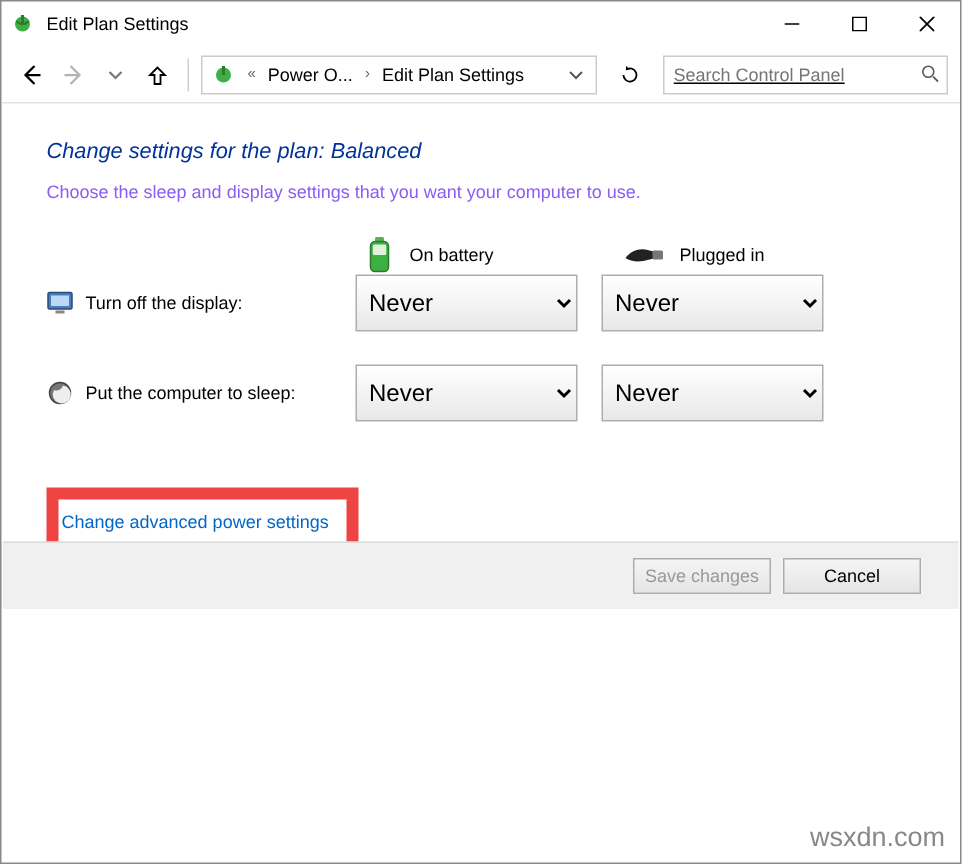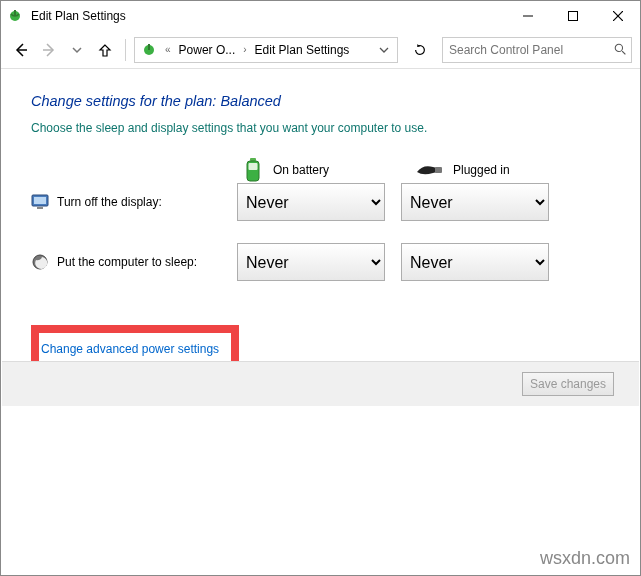--- a/index.html
+++ b/index.html
@@ -16,27 +16,27 @@
   .navbtn.enabled { color: #333; }
   .sep-v { width: 1px; height: 22px; background: #d0d0d0; margin: 0 4px; }
   .upbtn { color: #333; }
   .addressbar { flex: 1; display: flex; align-items: center; border: 1px solid #ccc; height: 26px; padding: 0 2px; }
   .addressbar .crumb-icon { width: 16px; height: 16px; margin: 0 4px; display: inline-flex; }
   .addressbar .crumb { font-size: 12px; padding: 0 4px; white-space: nowrap; }
   .addressbar .chev { font-size: 10px; color: #666; padding: 0 4px; }
   .addressbar .flex-spacer { flex: 1; }
   .dd { width: 22px; height: 24px; display: flex; align-items: center; justify-content: center; color: #555; font-size: 10px; }
   .refresh { width: 24px; height: 24px; display: flex; align-items: center; justify-content: center; color: #333; margin: 0 6px; font-size: 14px; }
-  .searchbox { width: 190px; border: 1px solid #ccc; height: 26px; display: flex; align-items: center; padding: 0 4px; }
+  .searchbox { width: 190px; border: 1px solid #ccc; height: 26px; display: flex; align-items: center; padding: 0 4px; text-decoration: underline; }
   .searchbox input { border: none; outline: none; font-size: 12px; width: 100%; color: #666; }
   .searchbox .sicon { color: #555; font-size: 13px; margin-left: 4px; }
   
   .content { padding: 24px 14px 0 30px; }
   .heading { color: #003399; font-size: 14.5px; margin-bottom: 12px; font-style: italic; }
-  .subtext { font-size: 12px; color: #0f766e; margin-bottom: 22px; }
+  .subtext { font-size: 12px; color: #8b5cf6; margin-bottom: 22px; }
   .cols { display: flex; align-items: center; margin-bottom: 0; }
   .cols .lbl { width: 212px; }
   .col-head { display: flex; align-items: center; gap: 10px; font-size: 12px; }
   .col-head .col1 { width: 162px; display: flex; align-items: center; gap: 10px; }
   .col-head .col2 { display: flex; align-items: center; gap: 10px; }
   .row { display: flex; align-items: center; margin-bottom: 22px; }
   .row .opt-icon { width: 18px; height: 18px; margin-right: 8px; }
   .row .opt-label { font-size: 12px; width: 180px; }
   select.ddl { width: 148px; height: 38px; font-size: 16px; border: 1px solid #adadad; background: linear-gradient(#fff,#e8e8e8); padding: 0 4px; margin-right: 16px; }
   
@@ -202,15 +202,16 @@
 
   <div class="link-highlight">
     <span class="link" style="margin-bottom:0">Change advanced power settings</span>
   </div>
   <br>
   <span class="link">Restore default settings for this plan</span>
 </div>
 
 <div class="footer">
   <button disabled="">Save changes</button>
+  <button>Cancel</button>
 </div>
 
 <div class="watermark">wsxdn.com</div>
 
 </body></html>

